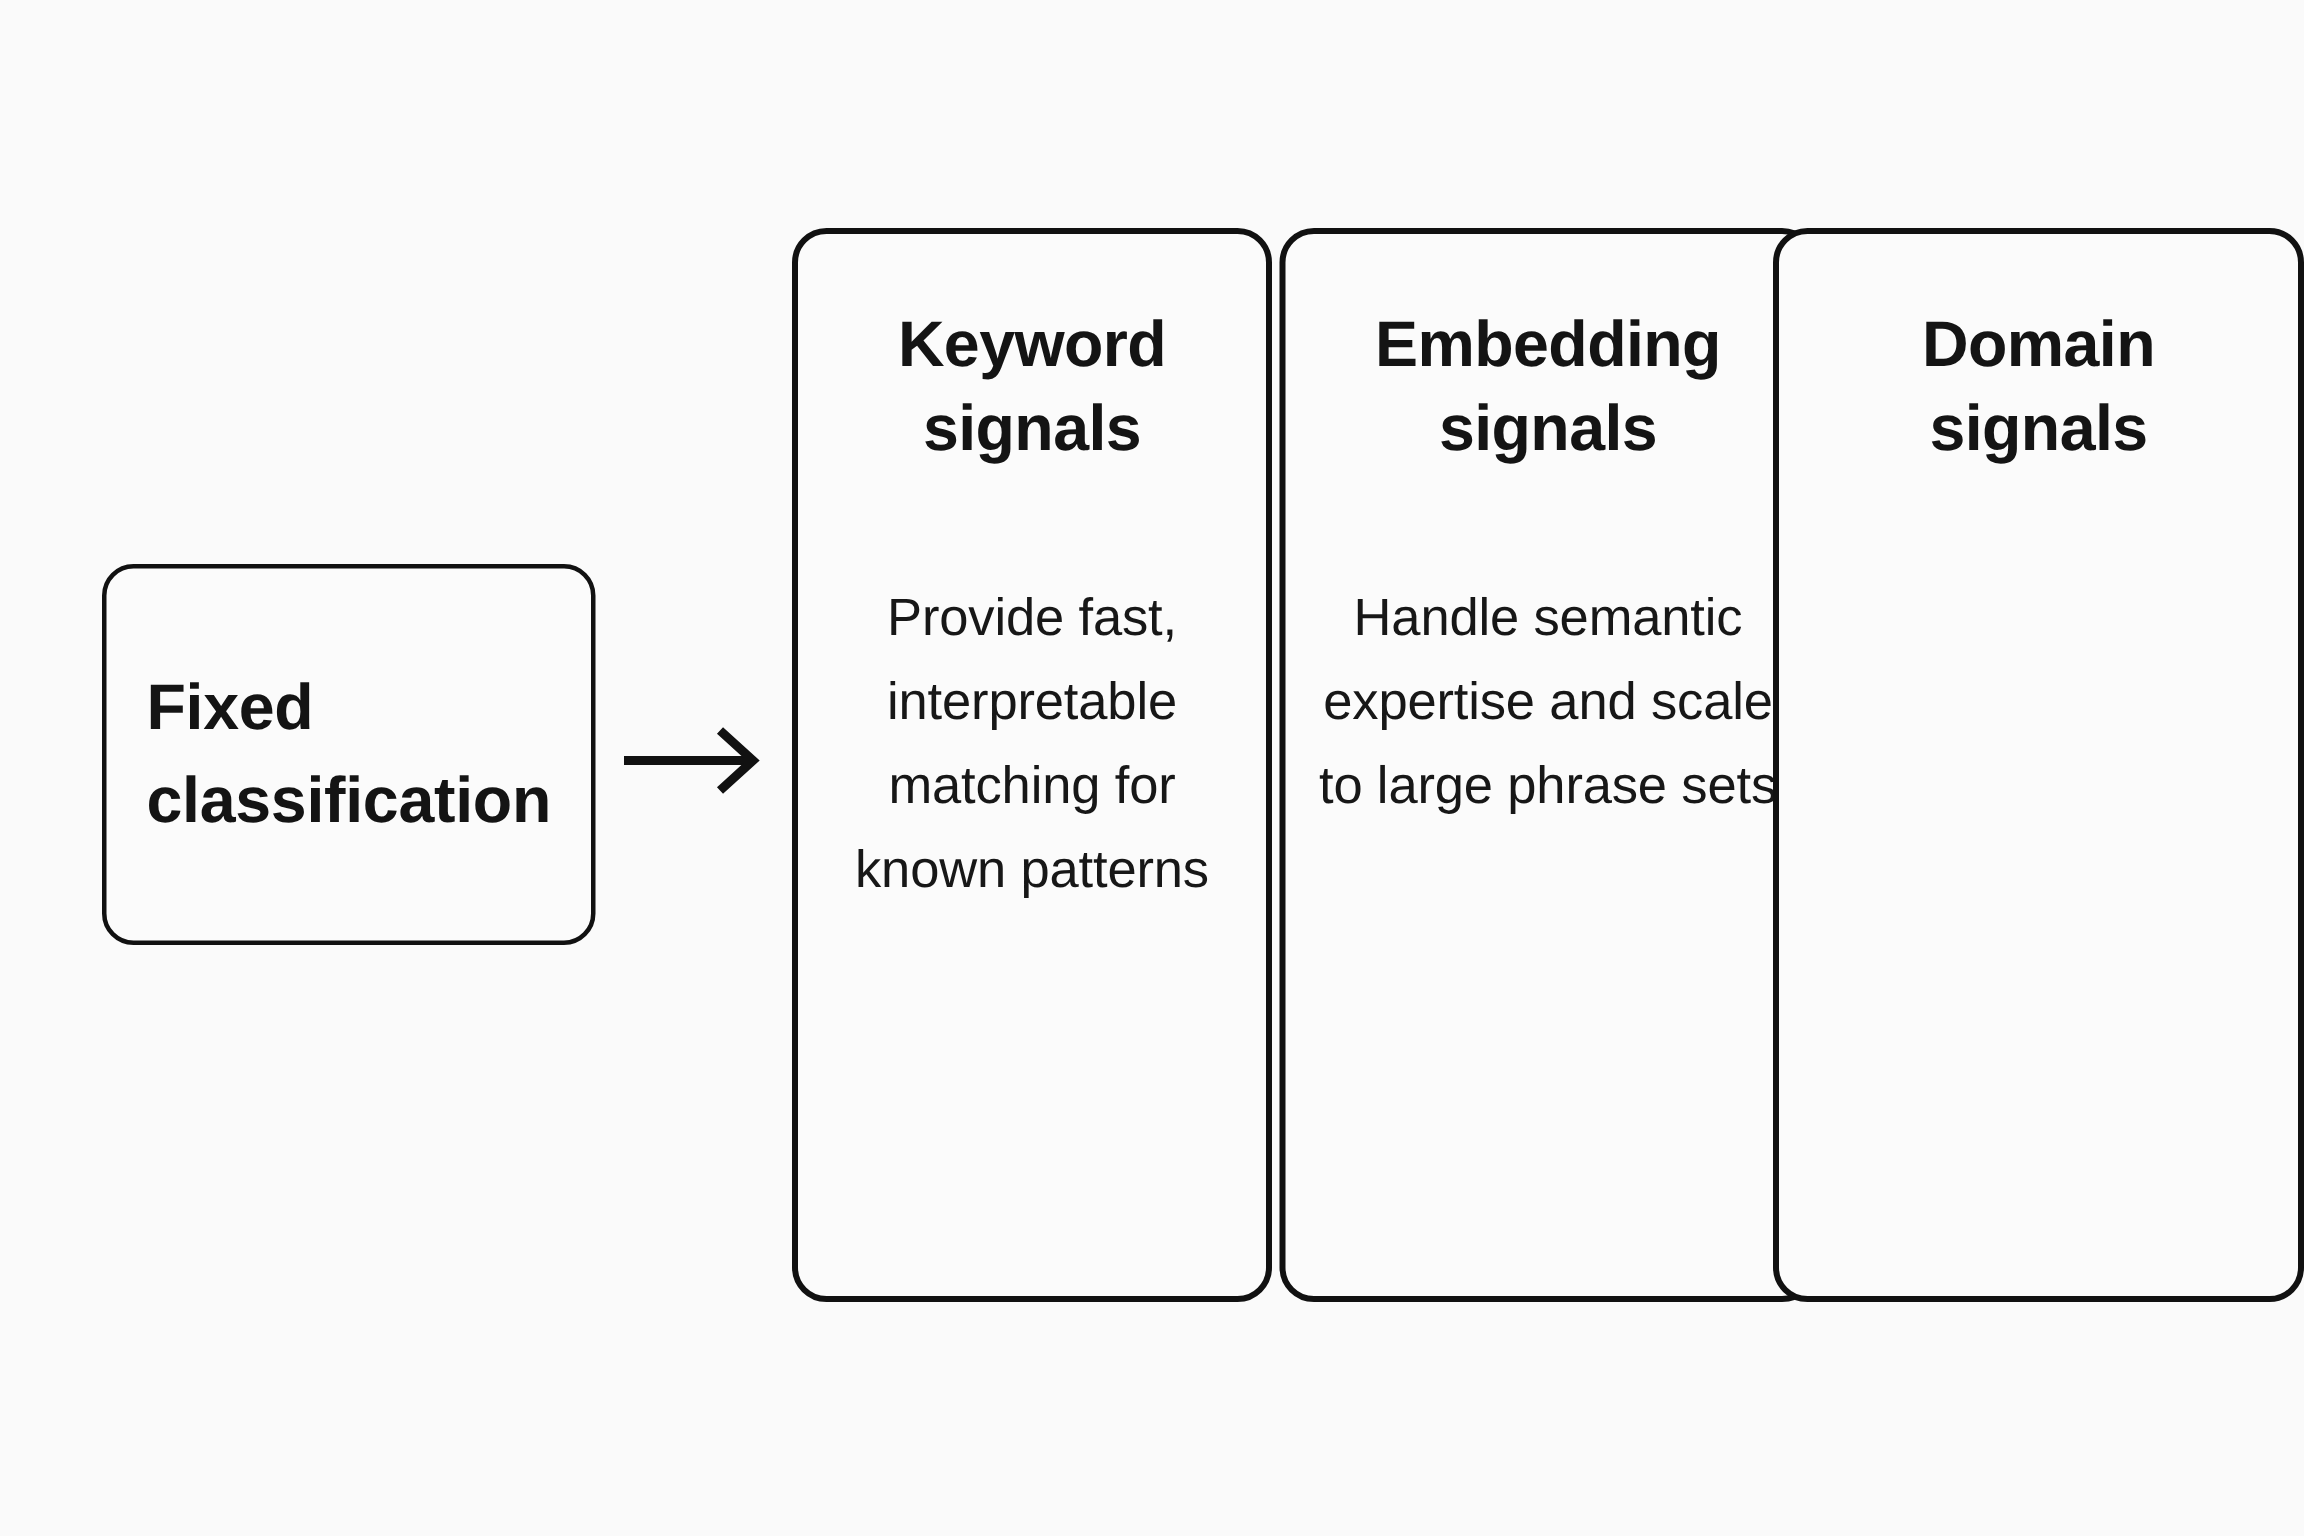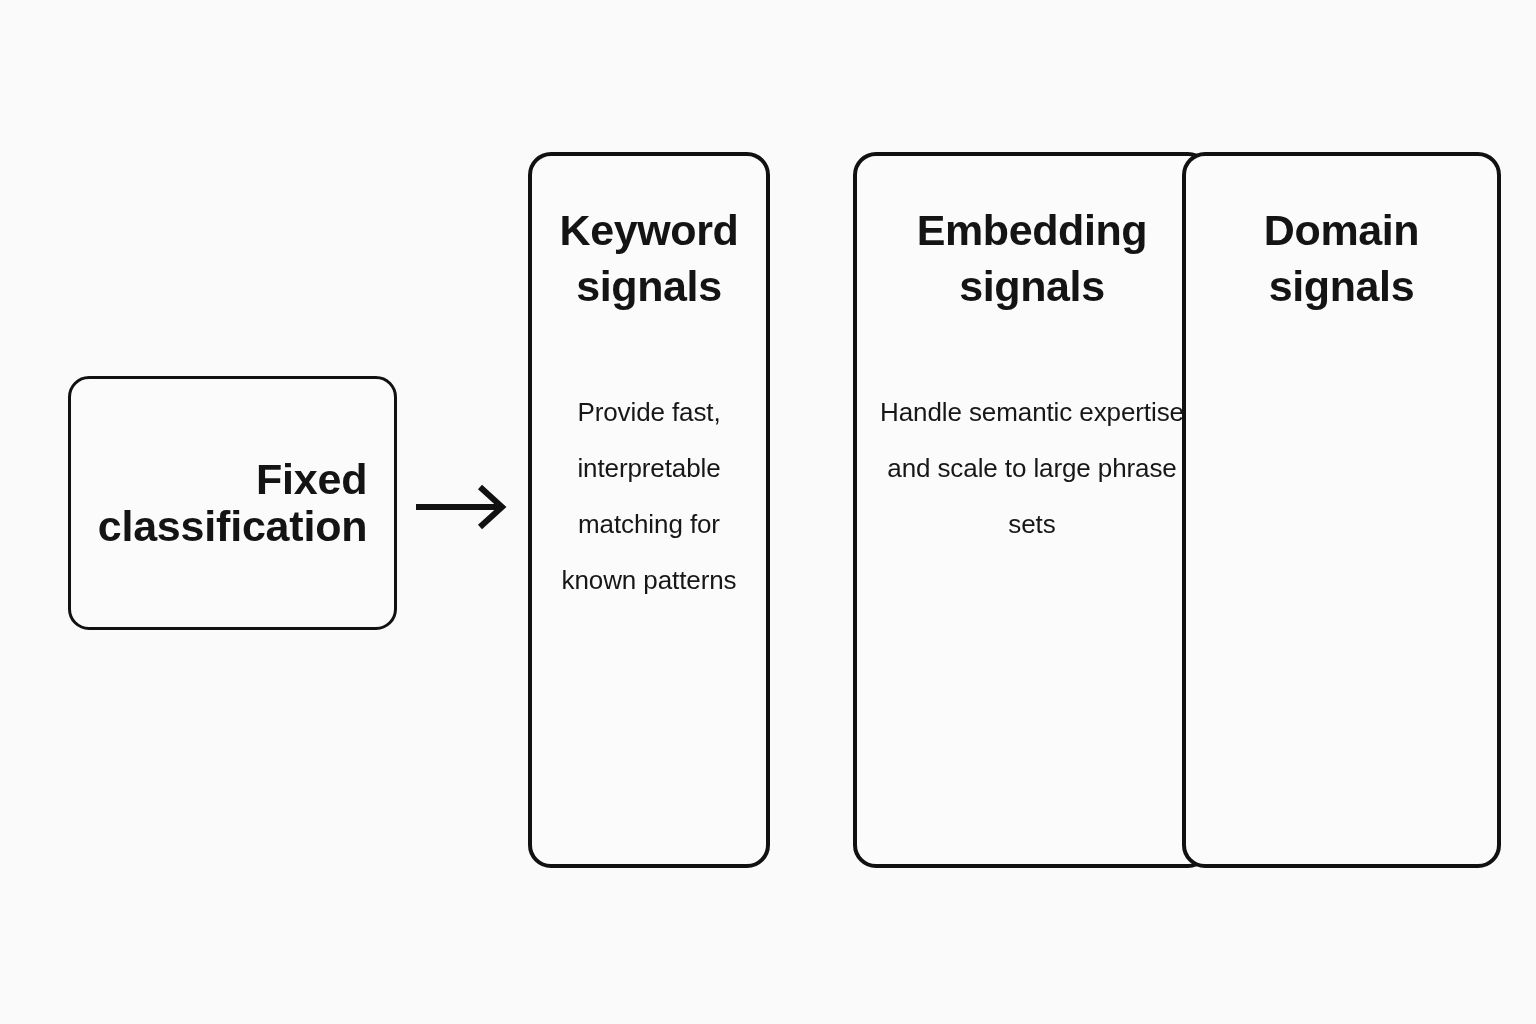--- a/index.html
+++ b/index.html
@@ -28,23 +28,23 @@
     border: 3px solid #111111;
     border-radius: 21px;
     background: #fbfbfb;
     display: flex;
     align-items: center;
     justify-content: center;
   }
   .source-label {
     font-size: 43px;
     font-weight: bold;
-    line-height: 47px;
+    line-height: 62px;
     color: #141414;
-    text-align: right;
+    text-align: left;
     letter-spacing: -0.2px;
     white-space: pre-line;
   }
 
   
   .connector {
     position: absolute;
     left: 410px;
     top: 478px;
     width: 102px;
@@ -56,43 +56,43 @@
   .card {
     position: absolute;
     top: 152px;
     height: 716px;
     box-sizing: border-box;
     border: 4px solid #111111;
     border-radius: 23px;
     background: #fbfbfb;
     padding: 0;
   }
-  .card-1 { left: 528px; width: 242px; padding-left: 31px; }
+  .card-1 { left: 528px; width: 320px; padding-left: 31px; }
   .card-2 { left: 853px; width: 358px; }
-  .card-3 { left: 1182px; width: 319px; }
+  .card-3 { left: 1182px; width: 354px; }
 
   .card-title {
     position: absolute;
     left: 10px;
     right: 10px;
     top: 46px;
     font-size: 43px;
     font-weight: bold;
     line-height: 56px;
     color: #141414;
     text-align: center;
     letter-spacing: -0.4px;
     white-space: pre-line;
   }
   .card-body {
     position: absolute;
     left: 12px;
     right: 12px;
     top: 228px;
-    font-size: 26px;
+    font-size: 35px;
     font-weight: normal;
     line-height: 56px;
     color: #171717;
     text-align: center;
     letter-spacing: -0.1px;
   }
   .card-3 .card-body { left: 6px; right: 6px; }
 </style>
 </head>
 <body>

